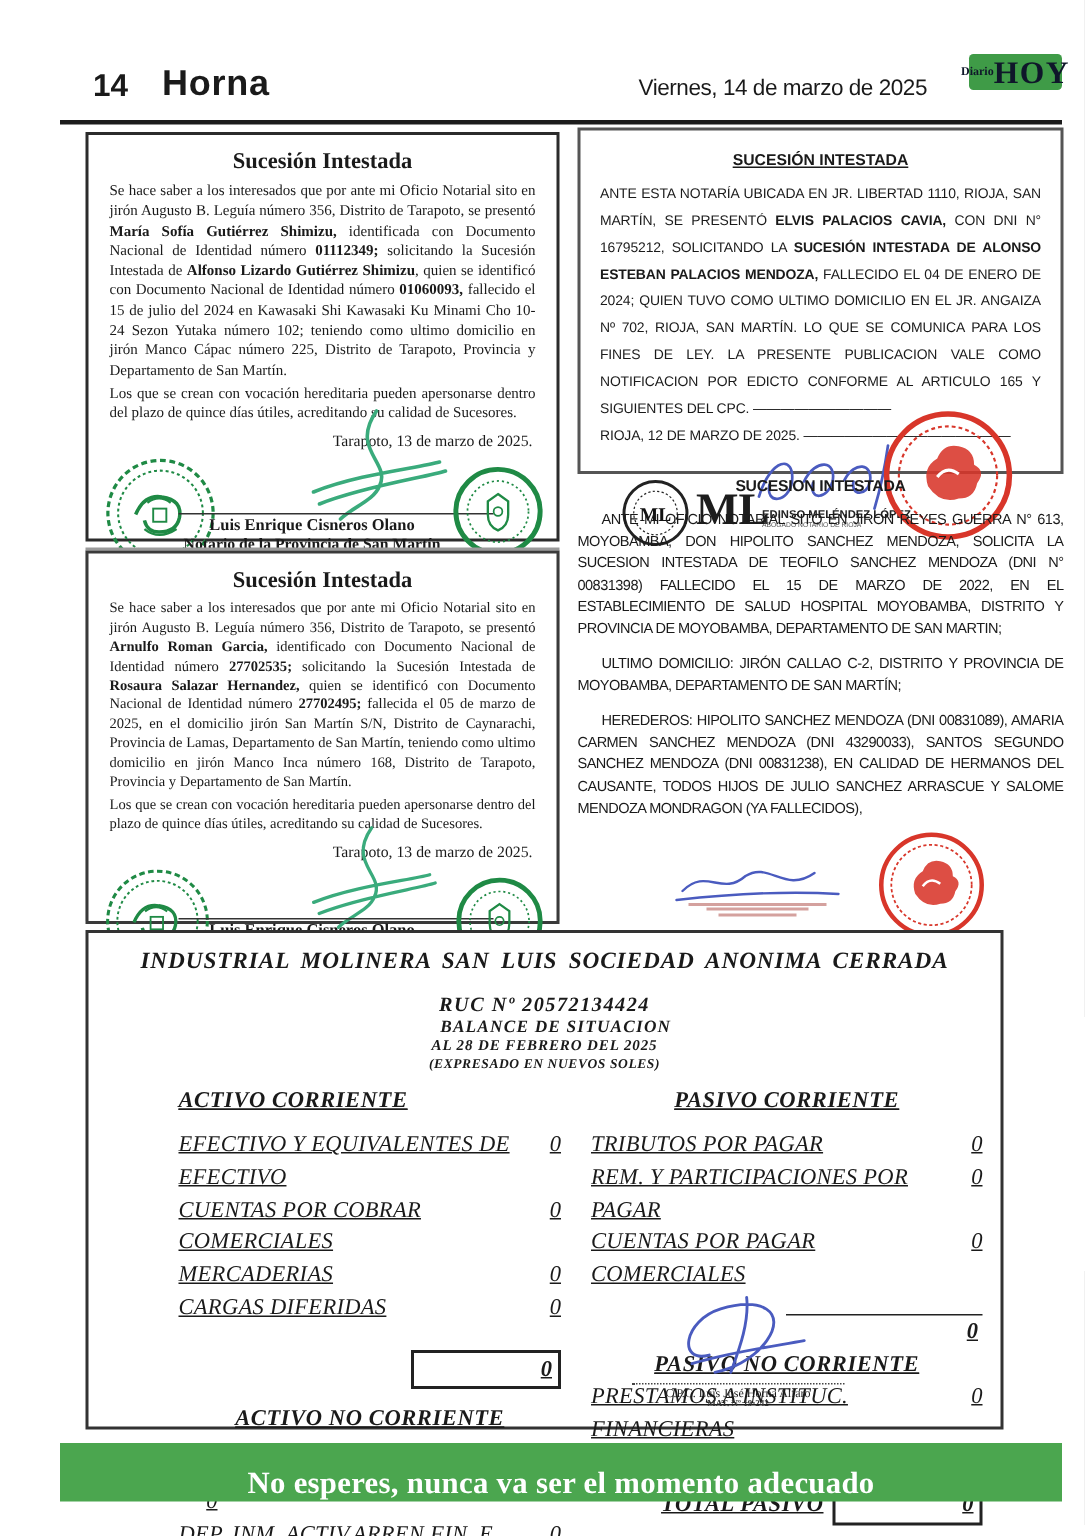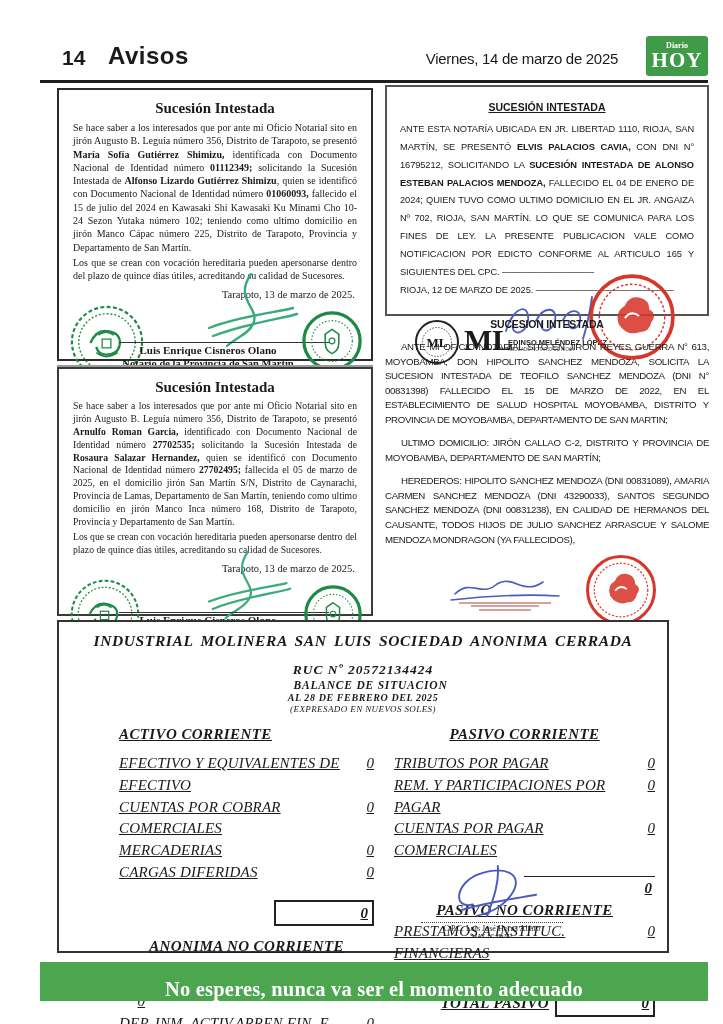--- a/index.html
+++ b/index.html
@@ -4,22 +4,22 @@
 <style>
   html,body{margin:0;padding:0;background:#e8e8e8;}
   #page{position:relative;width:723px;height:1024px;background:#fff;margin:0 auto;overflow:hidden;
         font-family:"Liberation Serif",serif;color:#1a1a1a;}
   
   .hdr{position:absolute;left:40px;top:40px;width:668px;height:38px;}
   .hdr-num{position:absolute;left:22px;top:6px;font-family:"Liberation Sans",sans-serif;font-weight:bold;font-size:21px;}
   .hdr-sec{position:absolute;left:68px;top:2px;font-family:"Liberation Sans",sans-serif;font-weight:bold;font-size:24px;letter-spacing:.5px;}
   .hdr-date{position:absolute;right:90px;top:10px;font-family:"Liberation Sans",sans-serif;font-size:15px;
             font-stretch:condensed;letter-spacing:-.3px;}
-  .logo{position:absolute;right:0;top:-4px;width:62px;height:40px;background:#3f9b47;border-radius:3px;
-        display:flex;flex-direction:column;align-items:center;justify-content:center;color:#ffffff;}
+  .logo{position:absolute;right:0;top:-4px;width:62px;height:24px;background:#3f9b47;border-radius:3px;
+        display:flex;align-items:center;justify-content:center;color:#0f172a;}
   .logo .l1{font-family:"Liberation Serif",serif;font-weight:bold;font-size:8px;line-height:8px;}
   .logo .l2{font-family:"Liberation Serif",serif;font-weight:bold;font-size:21px;line-height:21px;letter-spacing:1px;}
   .rule{position:absolute;left:40px;top:80px;width:668px;border-top:3px solid #1c1c1c;}
   
   .nbox{position:absolute;border:2px solid #2b2b2b;background:#fff;padding:8px 14px 0 14px;box-sizing:border-box;}
   #box1{left:57px;top:88px;width:316px;height:273px;}
   #box2{left:57px;top:367px;width:316px;height:249px;border-color:#3a3a3a;box-shadow:0 -2px 0 #9a9a9a;}
   .n-title{text-align:center;font-weight:bold;font-size:15px;margin:2px 0 4px 0;}
   .n-body{font-size:10px;line-height:1.33;text-align:justify;}
   .n-body p{margin:0 0 2px 0;}
@@ -57,21 +57,21 @@
   .m-cap{position:absolute;left:60px;top:44px;width:120px;text-align:center;}
   .m-cap .bar{height:2px;background:#c98a86;margin:1.5px 14px;opacity:.8;}
   .stamp-red-m{position:absolute;left:200px;top:-2px;}
   
   #bal{position:absolute;left:57px;top:620px;width:612px;height:333px;border:2px solid #333;background:#fff;
        box-sizing:border-box;font-style:italic;padding-top:8px;}
   .b-company{text-align:center;font-weight:bold;font-size:15.5px;letter-spacing:.6px;word-spacing:3px;margin:2px 0 12px 0;}
   .b-ruc{text-align:center;font-weight:bold;font-size:13.5px;letter-spacing:1px;margin:0;font-style:italic;}
   .b-t1{text-align:center;font-weight:bold;font-size:11.5px;letter-spacing:.8px;margin:1px 0 0 0;padding-left:15px;}
   .b-t2{text-align:center;font-weight:bold;font-size:10px;letter-spacing:.6px;margin:1px 0 0 0;}
-  .b-t3{text-align:center;font-weight:normal;font-size:9px;letter-spacing:.4px;margin:1px 0 8px 0;}
+  .b-t3{text-align:center;font-weight:bold;font-size:9px;letter-spacing:.4px;margin:1px 0 8px 0;}
   .b-cols{display:flex;padding:0 12px;font-size:15px;text-decoration:underline;}
   .b-left{width:303px;padding-left:48px;box-sizing:border-box;}
   .b-right{flex:1;padding-left:20px;box-sizing:border-box;}
   .b-head{font-weight:bold;text-decoration:underline;letter-spacing:.4px;margin:4px 0 10px 0;}
   .b-head.ctr{text-align:center;}
   .b-row{display:flex;line-height:1.45;}
   .b-row .lbl{flex:1;letter-spacing:.2px;}
   .b-row .val{width:26px;text-align:right;}
   .b-boxval{margin-left:auto;width:100px;border:2px solid #222;text-align:right;font-weight:bold;
             padding:0 4px;box-sizing:border-box;line-height:1.5;}
@@ -91,21 +91,21 @@
         display:flex;align-items:flex-end;justify-content:center;}
   #foot span{color:#fff;font-weight:bold;font-size:20.5px;font-family:"Liberation Serif",serif;letter-spacing:.2px;}
 </style>
 </head>
 <body>
 
 <div id="page">
 
   <div class="hdr">
     <div class="hdr-num">14</div>
-    <div class="hdr-sec">Avisos</div>
+    <div class="hdr-sec">Horna</div>
     <div class="hdr-date">Viernes, 14 de marzo de 2025</div>
     <div class="logo">
       <span class="l1">Diario</span>
       <span class="l2">HOY</span>
     </div>
   </div>
   <div class="rule"></div>
 
   <div id="box1" class="nbox">
     <div class="n-title">Sucesión Intestada</div>
@@ -269,21 +269,21 @@
             <span class="lbl">MERCADERIAS</span>
             <span class="val">0</span>
           </div>
         <div class="b-row">
             <span class="lbl">CARGAS DIFERIDAS</span>
             <span class="val">0</span>
           </div>
         <div style="display:flex;margin-top:16px;">
             <div class="b-boxval">0</div>
           </div>
-        <div class="b-head ctr" style="margin-top:12px;">ANONIMA NO CORRIENTE</div>
+        <div class="b-head ctr" style="margin-top:12px;">ACTIVO NO CORRIENTE</div>
         <div style="height:26px;"></div>
         <div class="b-row">
             <span class="val">0</span>
           </div>
         <div class="b-row">
             <span class="lbl">DEP. INM. ACTIV.ARREN.FIN. E IME. ACUM.</span>
             <span class="val">0</span>
           </div>
         <div style="display:flex;margin-top:10px;">
             <div class="b-boxval">0</div>

